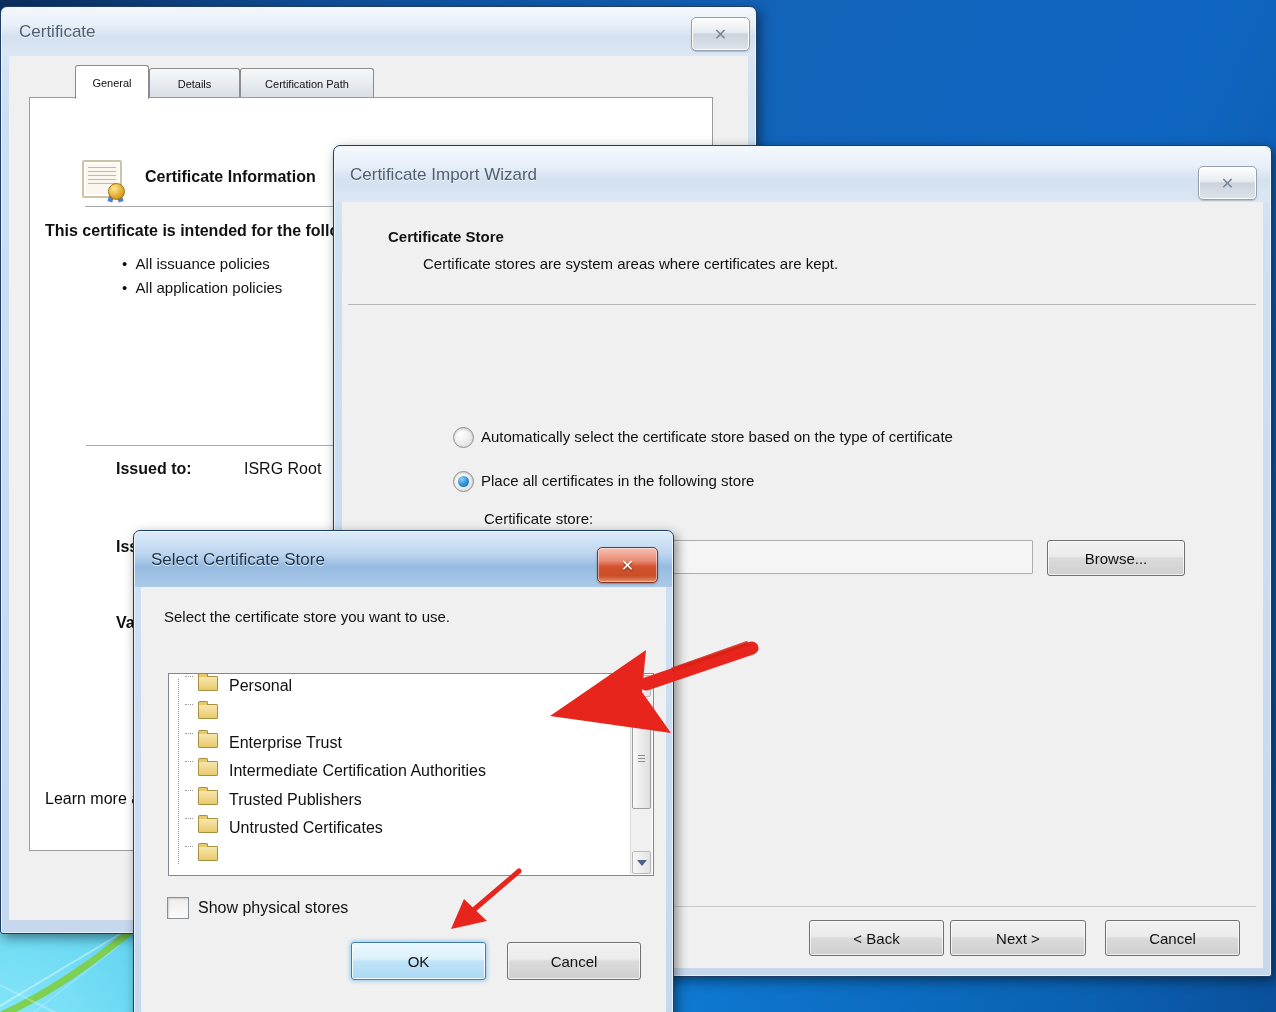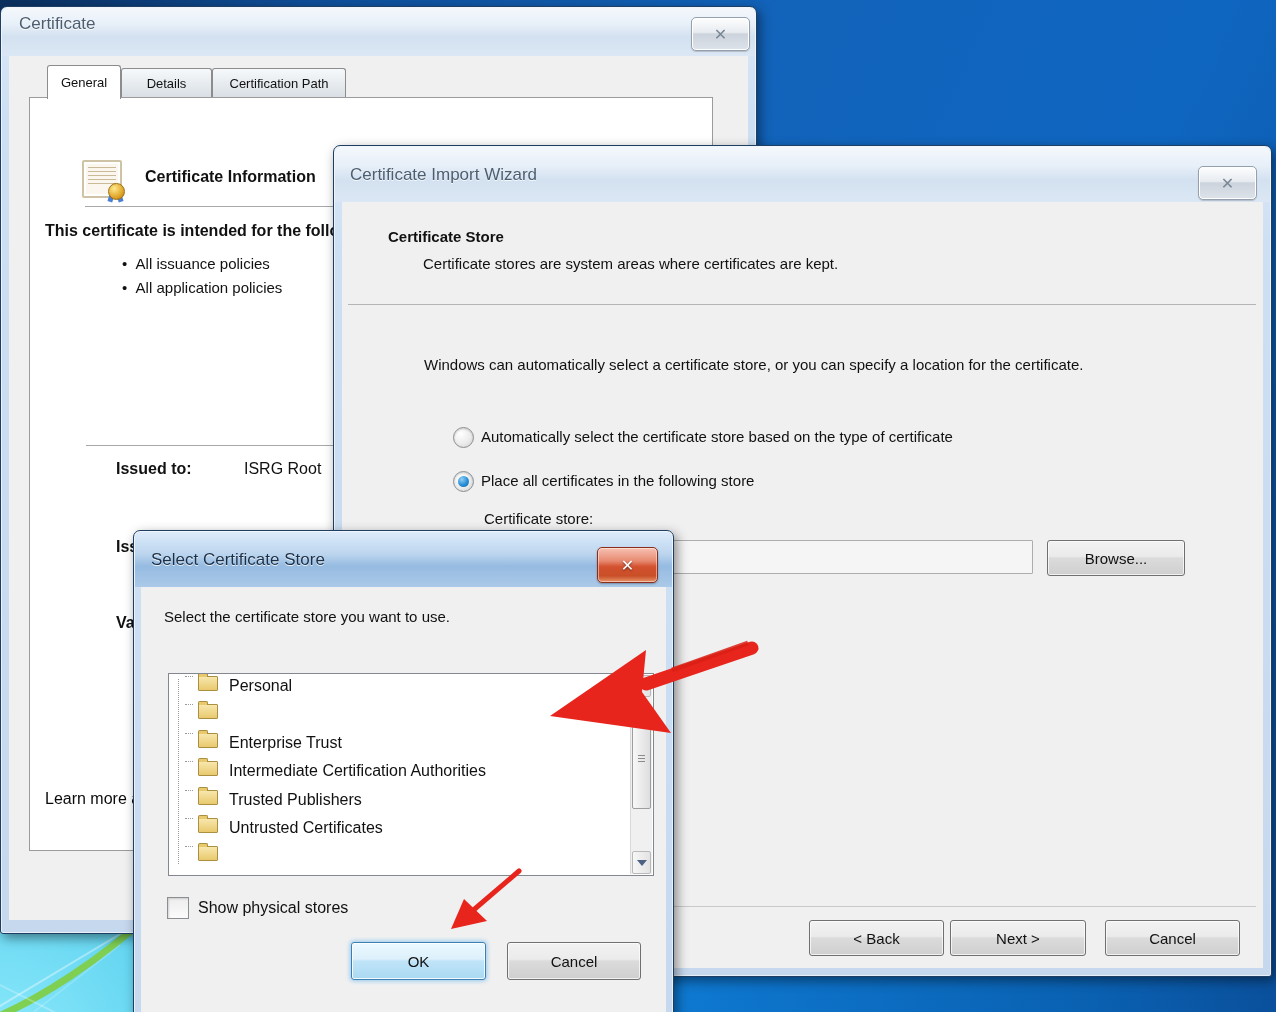--- a/index.html
+++ b/index.html
@@ -46,23 +46,23 @@
     background:radial-gradient(circle at 35% 30%,#fff 0%,#ececec 55%,#d2d2d2 100%);
     box-shadow:inset 0 1px 2px rgba(0,0,0,.18);}
   .radio.checked::after{content:"";position:absolute;inset:4px;border-radius:50%;
     background:radial-gradient(circle at 35% 30%,#8fd0f8 0%,#2a8dd4 55%,#1167a8 100%);}
   .cb{position:absolute;width:20px;height:20px;border:1px solid #8a8f94;
     background:linear-gradient(180deg,#ededee,#fbfbfb);box-shadow:inset 1px 1px 2px rgba(0,0,0,.14);}
   .lbl{position:absolute;font-size:15px;color:#111;white-space:nowrap;}
   .bold{font-weight:bold;}
   
   #cert-dlg{left:0;top:6px;width:755px;height:926px;z-index:10;}
-  .tab{position:absolute;font-size:13px;display:flex;align-items:center;justify-content:center;
+  .tab{position:absolute;font-size:11px;display:flex;align-items:center;justify-content:center;
     border:1px solid #8c8c8c;border-bottom:none;border-radius:3px 3px 0 0;
-    background:linear-gradient(180deg,#f6f9fb,#d8dee4);color:#111;white-space:nowrap;cursor:default;}
+    background:linear-gradient(180deg,#f6f9fb,#d8dee4);color:#111;white-space:nowrap;cursor:default;margin-left:28px;}
   .tab.active{background:#fff;z-index:3;}
   .tabpage{position:absolute;left:28px;top:90px;width:682px;height:752px;background:#fff;
     border:1px solid #9b9b9b;overflow:hidden;}
   .cert-icon{position:absolute;left:80px;top:152px;width:44px;height:40px;}
   .cert-icon .paper{position:absolute;left:0;top:0;width:36px;height:34px;background:#fbf7ee;
     border:2px solid #cfc3a5;border-radius:2px;box-shadow:inset 0 0 0 2px #fff;}
   .cert-icon .paper::before{content:"";position:absolute;left:4px;right:4px;top:5px;height:19px;
     background:repeating-linear-gradient(180deg,#c9bb97 0 1px,transparent 1px 4px);}
   .cert-icon .ribbon{position:absolute;width:5px;height:11px;background:#4d7fd6;bottom:-2px;}
   .cert-icon .r1{right:12px;transform:rotate(18deg);}
@@ -112,21 +112,21 @@
 <div class="cyan-glow"></div>
 <svg class="aurora" viewBox="0 0 1276 1012">
   <path d="M-15,1022 C 40,1000 100,960 155,910" stroke="#7fcf49" stroke-width="7" fill="none" opacity="0.95"></path>
   <path d="M-10,1012 L140,922" stroke="rgba(255,255,255,0.38)" stroke-width="2" fill="none"></path>
   <path d="M-20,975 L60,1015" stroke="rgba(255,255,255,0.25)" stroke-width="2" fill="none"></path>
   <path d="M30,1015 L120,945" stroke="rgba(255,255,255,0.2)" stroke-width="1.5" fill="none"></path>
 </svg>
 
 <div class="win" id="cert-dlg">
   <div class="titlebar">
-    <span class="title-text" style="left:17px;top:6px;">Certificate</span>
+    <span class="title-text" style="left:17px;top:14px;">Certificate</span>
     <div class="win-close" style="right:5px;top:9px;">✕</div>
   </div>
   <div class="client" style="left:8px;right:8px;top:49px;bottom:13px;"></div>
 
   <div class="tab active" style="left:46px;top:58px;width:72px;height:33px;">
     <span>General</span>
   </div>
   <div class="tab" style="left:120px;top:61px;width:89px;height:29px;">
     <span>Details</span>
   </div>
@@ -160,21 +160,20 @@
   <div class="titlebar">
     <span class="title-text" style="left:15px;top:18px;">Certificate Import Wizard</span>
     <div class="win-close" style="right:13px;top:19px;">✕</div>
   </div>
   <div class="client" style="left:8px;right:8px;top:56px;bottom:8px;"></div>
 
   <span class="lbl bold" style="left:54px;top:82px;">Certificate Store</span>
   <span class="lbl" style="left:89px;top:109px;">Certificate stores are system areas where certificates are kept.</span>
   <div class="sep" style="left:14px;top:158px;width:908px;background:#b5b5b5;"></div>
 
-  <div class="lbl" style="left:90px;top:207px;width:745px;white-space:normal;line-height:24px;">Windows can automatically select a certificate store, or you can specify a location for the certificate.</div>
 
   <div class="radio" style="left:119px;top:281px;"></div>
   <span class="lbl" style="left:147px;top:282px;">Automatically select the certificate store based on the type of certificate</span>
 
   <div class="radio checked" style="left:119px;top:325px;"></div>
   <span class="lbl" style="left:147px;top:326px;">Place all certificates in the following store</span>
 
   <span class="lbl" style="left:150px;top:364px;">Certificate store:</span>
   <input class="textfield" style="left: 90px; top: 394px; width: 595px; height: 32px;" readonly="" value="">
   <div class="btn" style="left:713px;top:394px;width:136px;height:34px;">

